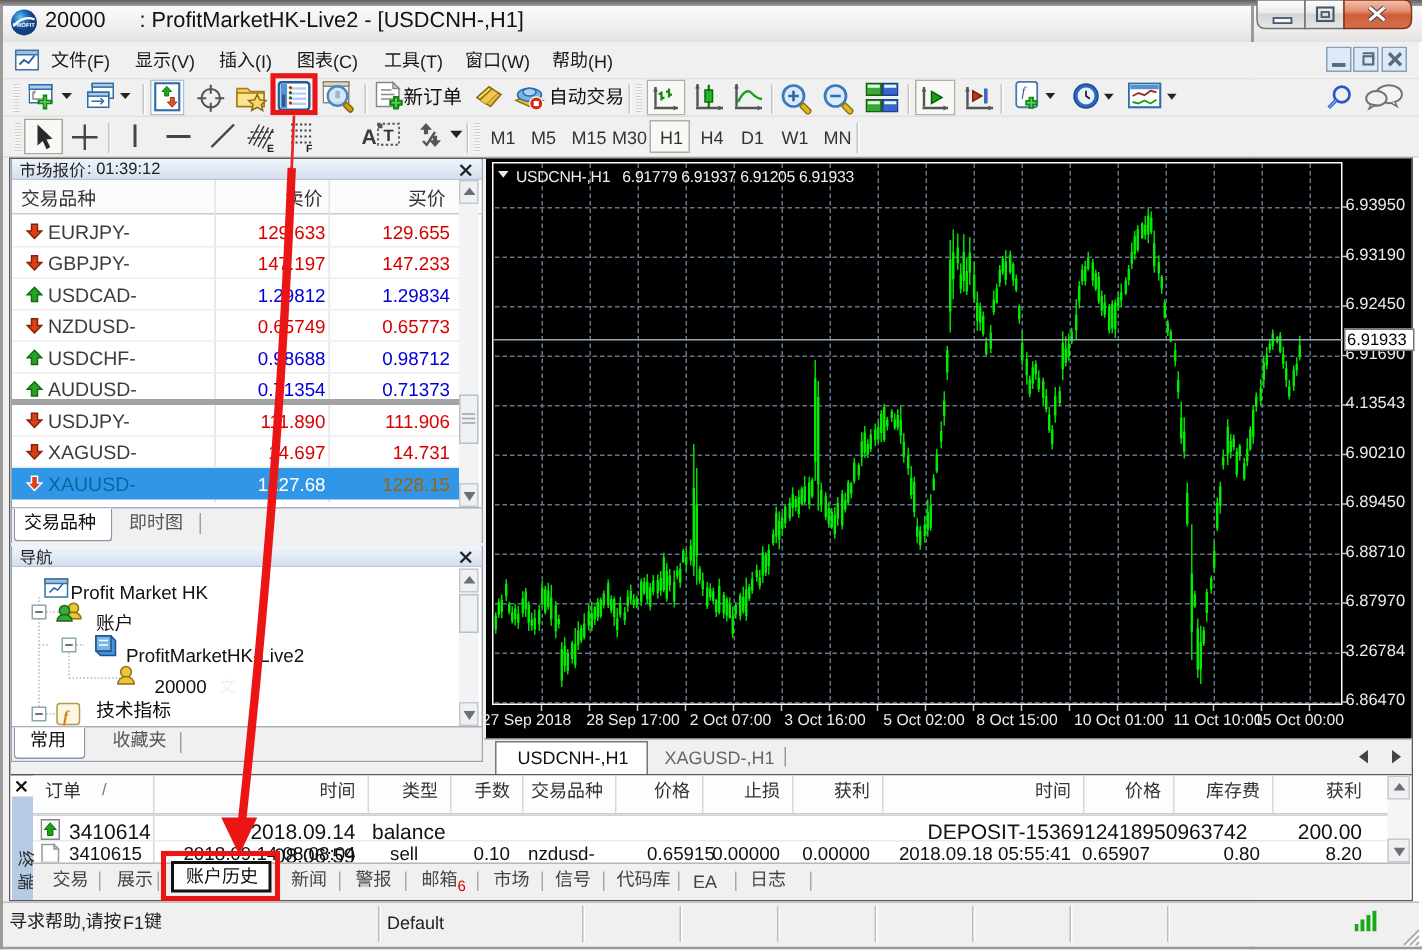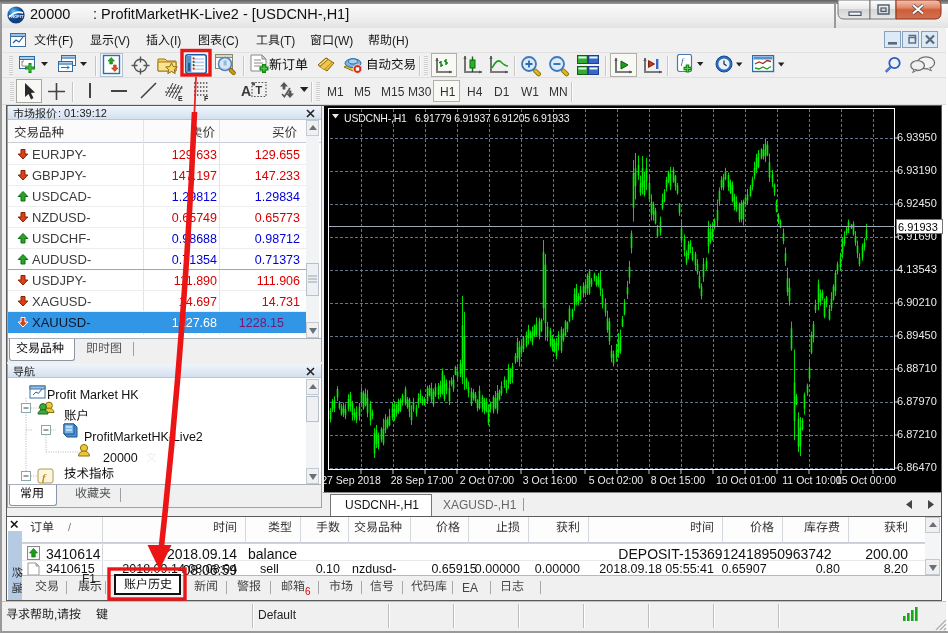--- a/index.html
+++ b/index.html
@@ -533,21 +533,21 @@
       <span class="q1" style="left:192px;color:#d80000">0.65773</span>
     </div>
 <div class="abs" style="left:8px;top:228px;width:298px;height:21px;border-bottom:1px solid #ededed">
       <svg style="position:absolute;left:9px;top:4px" width="12" height="13">
         <path d="M6 1.5 L10.8 6.5 H8 V11 H4 V6.5 H1.2 Z" fill="#2aa22a" stroke="#0c6e0c"></path>
       </svg>
       <span class="sym" style="color:#3c3c3c">USDCHF-</span>
       <span class="q1" style="left:109px;color:#0000d8">0.98688</span>
       <span class="q1" style="left:192px;color:#0000d8">0.98712</span>
     </div>
-<div class="abs" style="left:8px;top:249px;width:298px;height:21px;border-bottom:1px solid #a3a3a3">
+<div class="abs" style="left:8px;top:249px;width:298px;height:21px;border-bottom:4px solid #a3a3a3">
       <svg style="position:absolute;left:9px;top:4px" width="12" height="13">
         <path d="M6 1.5 L10.8 6.5 H8 V11 H4 V6.5 H1.2 Z" fill="#2aa22a" stroke="#0c6e0c"></path>
       </svg>
       <span class="sym" style="color:#3c3c3c">AUDUSD-</span>
       <span class="q1" style="left:109px;color:#0000d8">0.71354</span>
       <span class="q1" style="left:192px;color:#0000d8">0.71373</span>
     </div>
 <div class="abs" style="left:8px;top:270px;width:298px;height:21px;border-bottom:1px solid #ededed">
       <svg style="position:absolute;left:9px;top:4px" width="12" height="13">
         <path d="M6 11 L1.2 6 H4 V1.5 H8 V6 H10.8 Z" fill="#d84018" stroke="#8a2004"></path>
@@ -562,23 +562,23 @@
       </svg>
       <span class="sym" style="color:#3c3c3c">XAGUSD-</span>
       <span class="q1" style="left:109px;color:#d80000">14.697</span>
       <span class="q1" style="left:192px;color:#d80000">14.731</span>
     </div>
 <div class="mwrow" style="top:312px;background:#3296e6"></div>
 <div class="abs" style="left:8px;top:312px;width:298px;height:21px;border-bottom:1px solid transparent">
       <svg style="position:absolute;left:9px;top:4px" width="12" height="13">
         <path d="M6 11 L1.2 6 H4 V1.5 H8 V6 H10.8 Z" fill="#d84018" stroke="#fff"></path>
       </svg>
-      <span class="sym" style="color:#0f172a">XAUUSD-</span>
+      <span class="sym" style="color:#0369a1">XAUUSD-</span>
       <span class="q1" style="left:109px;color:#fff">1227.68</span>
-      <span class="q1" style="left:176px;color:#701a75">1228.15</span>
+      <span class="q1" style="left:192px;color:#a16207">1228.15</span>
     </div>
 <div class="abs" style="left:306px;top:120px;width:13px;height:218px;background:#f2f3f5"></div>
 <div class="abs" style="left:306px;top:120px;width:13px;height:16px;background:#f0f0f0;border:1px solid #c4cad4"></div>
 <svg class="abs" style="left:309px;top:125px" width="8" height="6">
       <path d="M4 0 L8 5 H0 Z" fill="#6a7078"></path>
     </svg>
 <div class="abs" style="left:306px;top:263px;width:13px;height:33px;background:#eef0f2;border:1px solid #b8c0cc"></div>
 <svg class="abs" style="left:308px;top:275px" width="9" height="9">
       <g stroke="#9aa2ae">
         <path d="M0 1h9 M0 4h9 M0 7h9"></path>
@@ -762,21 +762,21 @@
 <div class="abs" style="left:344px;top:112px;font-size:10.5px;letter-spacing:-0.2px;color:#f0f0f0">USDCNH-,H1&nbsp;&nbsp;&nbsp;6.91779 6.91937 6.91205 6.91933</div>
 <div class="pl" style="top:131px">6.93950</div>
     <div class="pl" style="top:164px">6.93190</div>
     <div class="pl" style="top:197px">6.92450</div>
     <div class="pl" style="top:230px">6.91690</div>
     <div class="pl" style="top:263px">4.13543</div>
     <div class="pl" style="top:296px">6.90210</div>
     <div class="pl" style="top:329px">6.89450</div>
     <div class="pl" style="top:362px">6.88710</div>
     <div class="pl" style="top:395px">6.87970</div>
-    <div class="pl" style="top:428px">6.87210</div>
+    <div class="pl" style="top:428px">3.26784</div>
     <div class="pl" style="top:461px">6.86470</div>
 <div class="abs" style="left:321px;top:470px;width:619px;height:22px;overflow:hidden">
       <div class="tl" style="left:-14px;top:4px;position:absolute">27 Sep 2018</div>
       <div class="tl" style="left:57px;top:4px;position:absolute">28 Sep 17:00</div>
       <div class="tl" style="left:122px;top:4px;position:absolute">2 Oct 07:00</div>
       <div class="tl" style="left:185px;top:4px;position:absolute">3 Oct 16:00</div>
       <div class="tl" style="left:251px;top:4px;position:absolute">5 Oct 02:00</div>
       <div class="tl" style="left:313px;top:4px;position:absolute">8 Oct 15:00</div>
       <div class="tl" style="left:381px;top:4px;position:absolute">10 Oct 01:00</div>
       <div class="tl" style="left:447px;top:4px;position:absolute">11 Oct 10:00</div>
@@ -1021,21 +1021,21 @@
         <use href="#g10" transform="translate(36.0 10.3) scale(0.1200)"></use>
       </g>
     </svg>
 <div class="abs" style="left:54px;top:608px;font-size:12px;color:#222">,</div>
 <svg style="position:absolute;left:57.0px;top:608.0px;" width="24" height="14" viewBox="0 0 24 14">
       <g fill="#222">
         <use href="#g70" transform="translate(0.0 10.3) scale(0.1200)"></use>
         <use href="#g38" transform="translate(12.0 10.3) scale(0.1200)"></use>
       </g>
     </svg>
-<div class="abs" style="left:82px;top:572px;font-size:12px;color:#222">F1</div>
+<div class="abs" style="left:82px;top:608px;font-size:12px;color:#222">F1</div>
 <svg style="position:absolute;left:96.0px;top:608.0px;" width="12" height="14" viewBox="0 0 12 14">
       <g fill="#222">
         <use href="#g74" transform="translate(0.0 10.3) scale(0.1200)"></use>
       </g>
     </svg>
 <div class="ssep" style="left:252px"></div>
 <div class="ssep" style="left:388px"></div>
 <div class="ssep" style="left:453px"></div>
 <div class="ssep" style="left:518px"></div>
 <div class="ssep" style="left:583px"></div>

